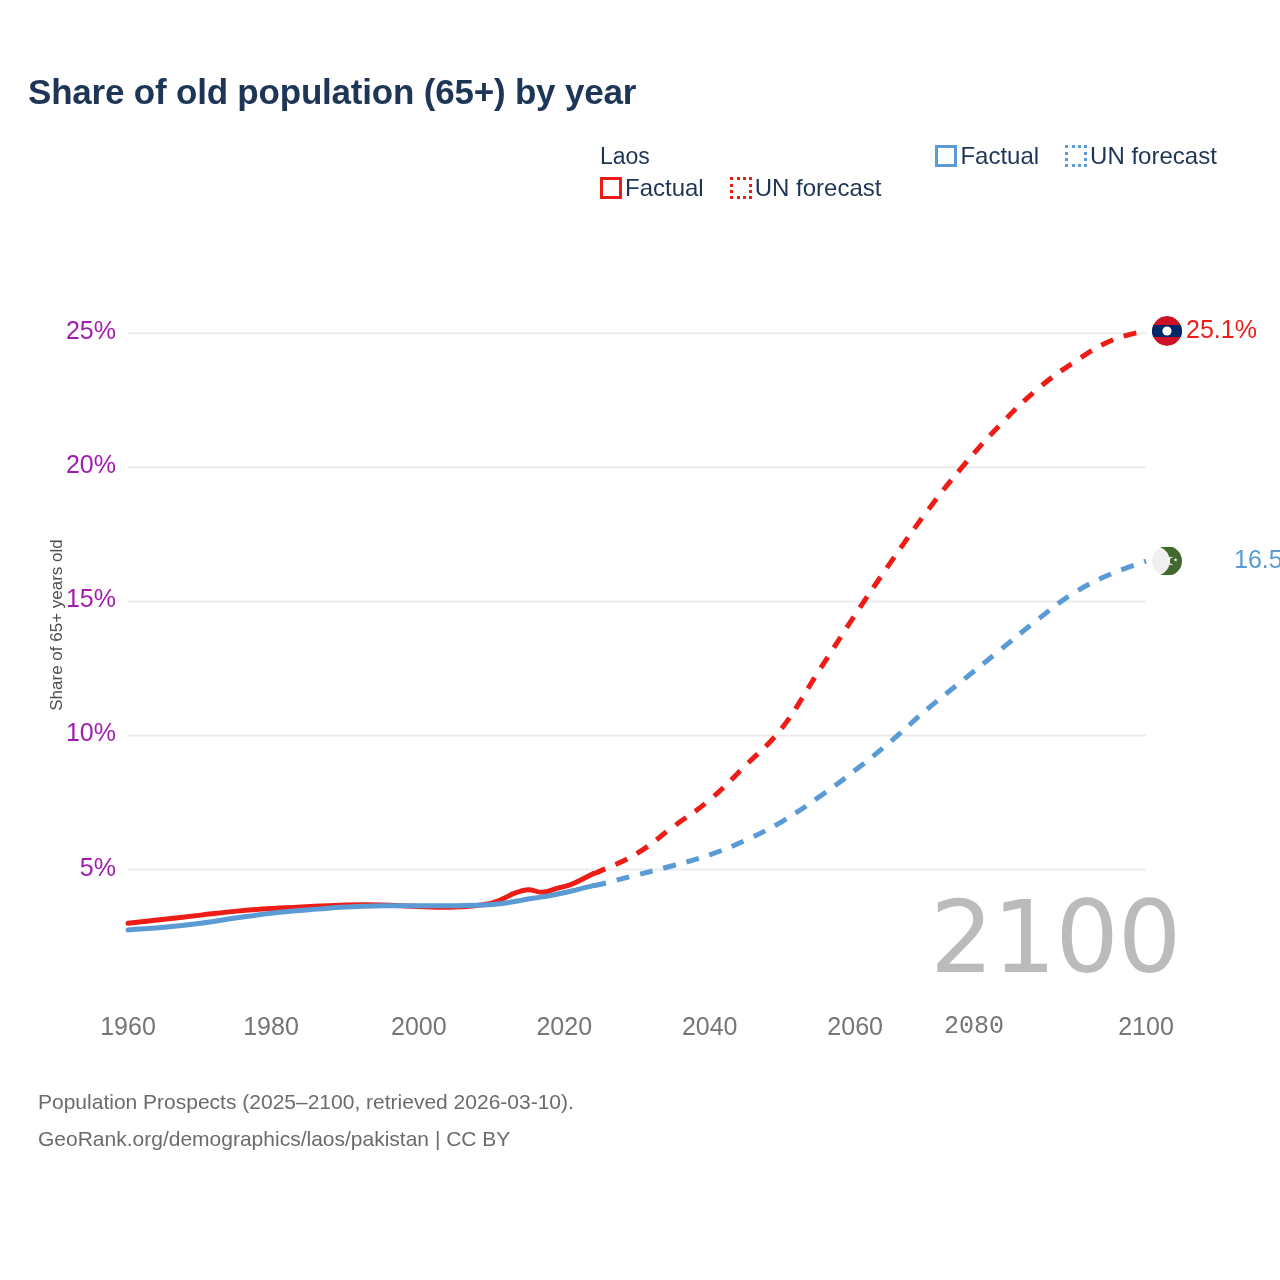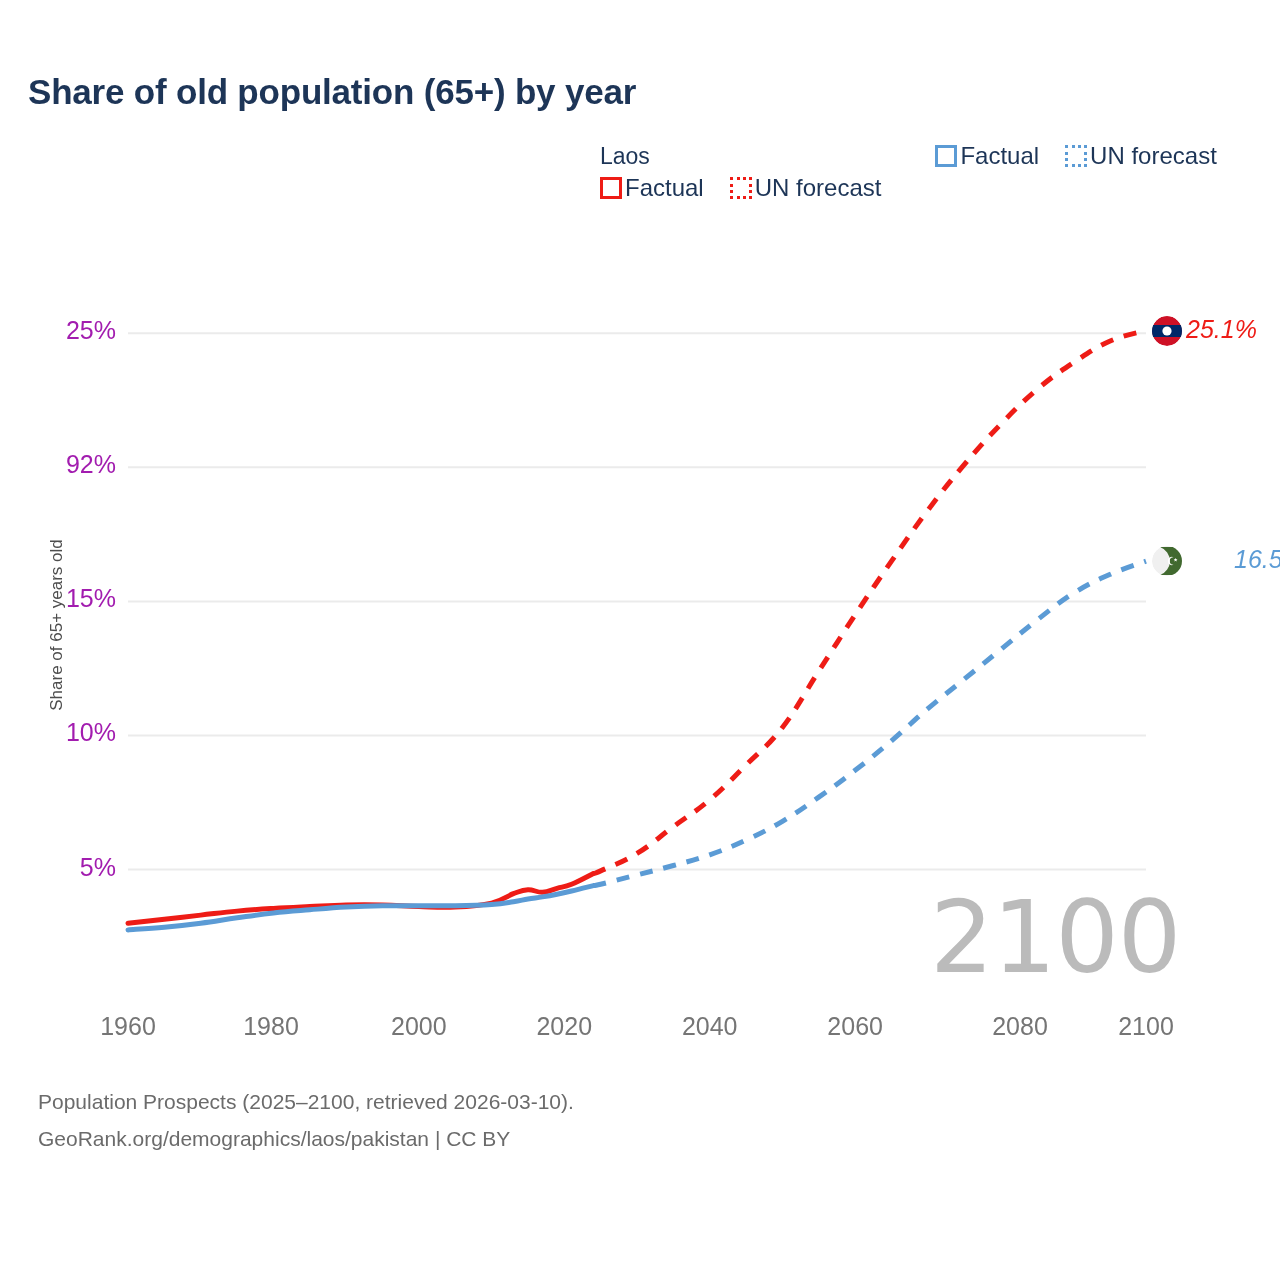--- a/index.html
+++ b/index.html
@@ -100,21 +100,20 @@
     text-align: center;
     font-size: 25px;
     color: #757575;
   }
 
   
   .end-label {
     position: absolute;
     font-size: 25px;
     white-space: nowrap;
-    font-style: italic;
   }
   #laos-end-label { left: 1186px; top: 276px; color: #ee1c16; }
   #pak-end-label  { left: 1186px; top: 524px; color: #5b9bd5; }
 
   .flag-dot {
     position: absolute;
     width: 30px; height: 30px;
     border-radius: 50%;
     overflow: hidden;
   }
@@ -188,31 +187,31 @@
         <path d="M 128.00 929.89 C 135.27 929.35, 149.81 928.55, 164.36 927.21 C 178.90 925.87, 186.17 925.06, 200.71 923.18 C 215.26 921.31, 222.53 919.86, 237.07 917.82 C 251.61 915.78, 258.89 914.60, 273.43 912.99 C 287.97 911.38, 295.24 910.96, 309.79 909.78 C 324.33 908.60, 331.60 907.90, 346.14 907.09 C 360.69 906.29, 367.96 906.02, 382.50 905.75 C 397.04 905.48, 404.31 905.75, 418.86 905.75 C 433.40 905.75, 440.67 906.02, 455.21 905.75 C 469.76 905.48, 479.94 905.22, 491.57 904.41 C 503.21 903.61, 506.11 902.80, 513.39 901.73 C 520.66 900.66, 522.11 900.01, 527.93 899.05 C 533.75 898.08, 536.65 897.87, 542.47 896.90 C 548.29 895.94, 551.20 895.40, 557.01 894.22 C 562.83 893.04, 564.29 892.72, 571.56 891.00 C 578.83 889.29, 589.01 886.71, 593.37 885.64" fill="none" stroke="#5b9bd5" stroke-width="5" stroke-linecap="round" stroke-linejoin="round"></path>
         <path d="M 593.37 885.64 C 594.83 885.37, 591.92 886.45, 600.64 884.30 C 609.37 882.15, 622.46 878.67, 637.00 874.91 C 651.54 871.16, 658.81 869.55, 673.36 865.53 C 687.90 861.51, 695.17 859.90, 709.71 854.80 C 724.26 849.71, 731.53 846.76, 746.07 840.05 C 760.61 833.35, 767.89 829.86, 782.43 821.28 C 796.97 812.70, 804.24 807.34, 818.79 797.15 C 833.33 786.96, 840.60 781.59, 855.14 770.33 C 869.69 759.07, 876.96 753.17, 891.50 740.83 C 906.04 728.50, 913.31 720.99, 927.86 708.65 C 942.40 696.32, 949.67 690.95, 964.21 679.16 C 978.76 667.36, 986.03 661.46, 1000.57 649.66 C 1015.11 637.86, 1022.39 631.42, 1036.93 620.16 C 1051.47 608.90, 1058.74 602.46, 1073.29 593.34 C 1087.83 584.23, 1095.10 581.01, 1109.64 574.57 C 1124.19 568.14, 1138.73 563.84, 1146.00 561.16" fill="none" stroke="#5b9bd5" stroke-width="5" stroke-linecap="butt" stroke-dasharray="13 11"></path>
       </g>
   </svg>
 </div>
 
 <div id="yticks-host">
     <div class="ytick" style="left: 24px; top: 852.551px;">5%</div>
     <div class="ytick" style="left: 24px; top: 718.469px;">10%</div>
     <div class="ytick" style="left: 24px; top: 584.388px;">15%</div>
-    <div class="ytick" style="left: 24px; top: 450.306px;">92%</div>
+    <div class="ytick" style="left: 24px; top: 450.306px;">20%</div>
     <div class="ytick" style="left: 24px; top: 316.224px;">25%</div>
   </div>
 <div id="xticks-host">
     <div class="xtick" style="left: 68px;">1960</div>
     <div class="xtick" style="left: 211px;">1980</div>
     <div class="xtick" style="left: 358.857px;">2000</div>
     <div class="xtick" style="left: 504.286px;">2020</div>
     <div class="xtick" style="left: 649.714px;">2040</div>
     <div class="xtick" style="left: 795.143px;">2060</div>
-    <div class="xtick" style="left: 960px;">2080</div>
+    <div class="xtick" style="left: 914px; font-family: Liberation Mono, monospace;">2080</div>
     <div class="xtick" style="left: 1086px;">2100</div>
   </div>
 
 <div class="flag-dot" id="laos-flag" style="left: 1152px; top: 315.543px;">
   <svg width="30" height="30" viewBox="0 0 30 30">
     <circle cx="15" cy="15" r="15" fill="#ce1126"></circle>
     <rect x="0" y="9" width="30" height="12" fill="#002868"></rect>
     <circle cx="15" cy="15" r="4.6" fill="#ffffff"></circle>
   </svg>
 </div>

